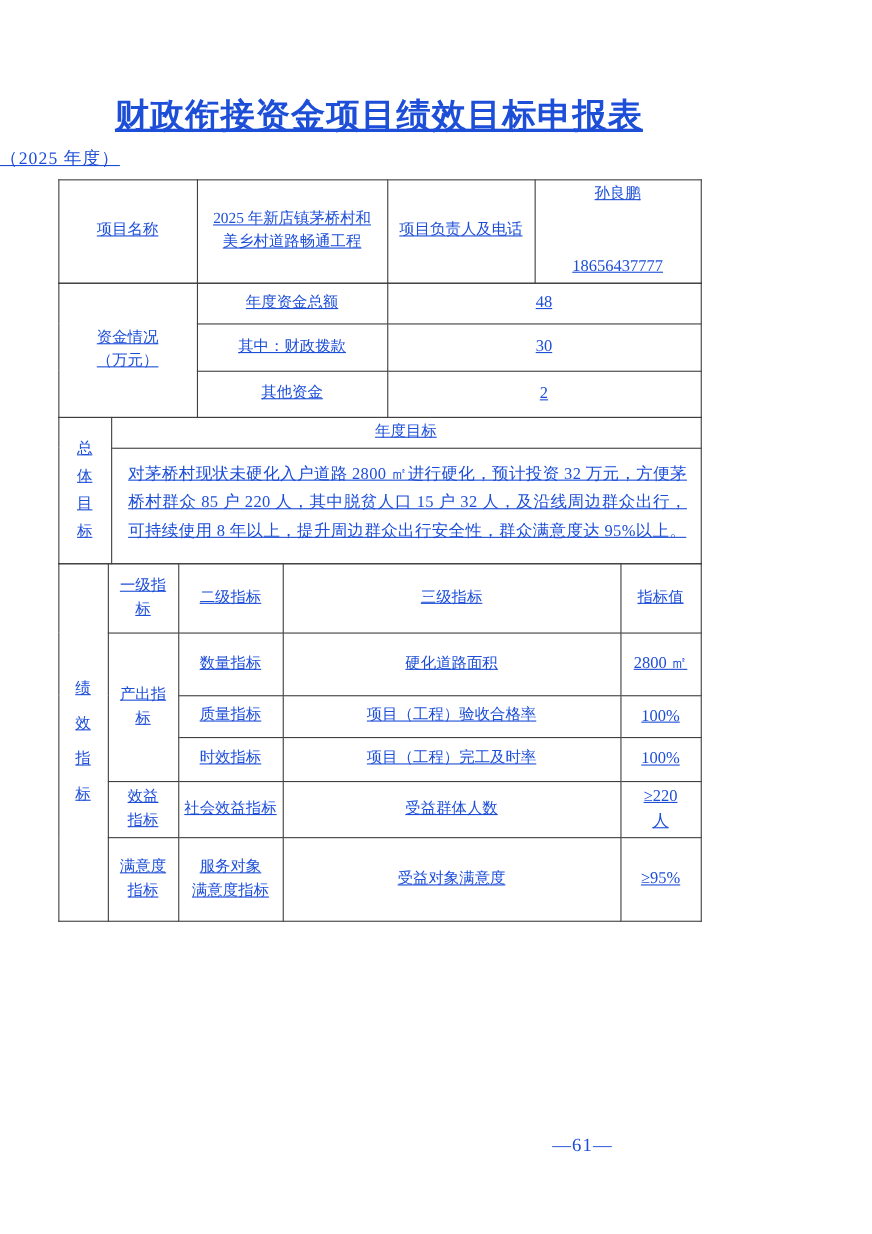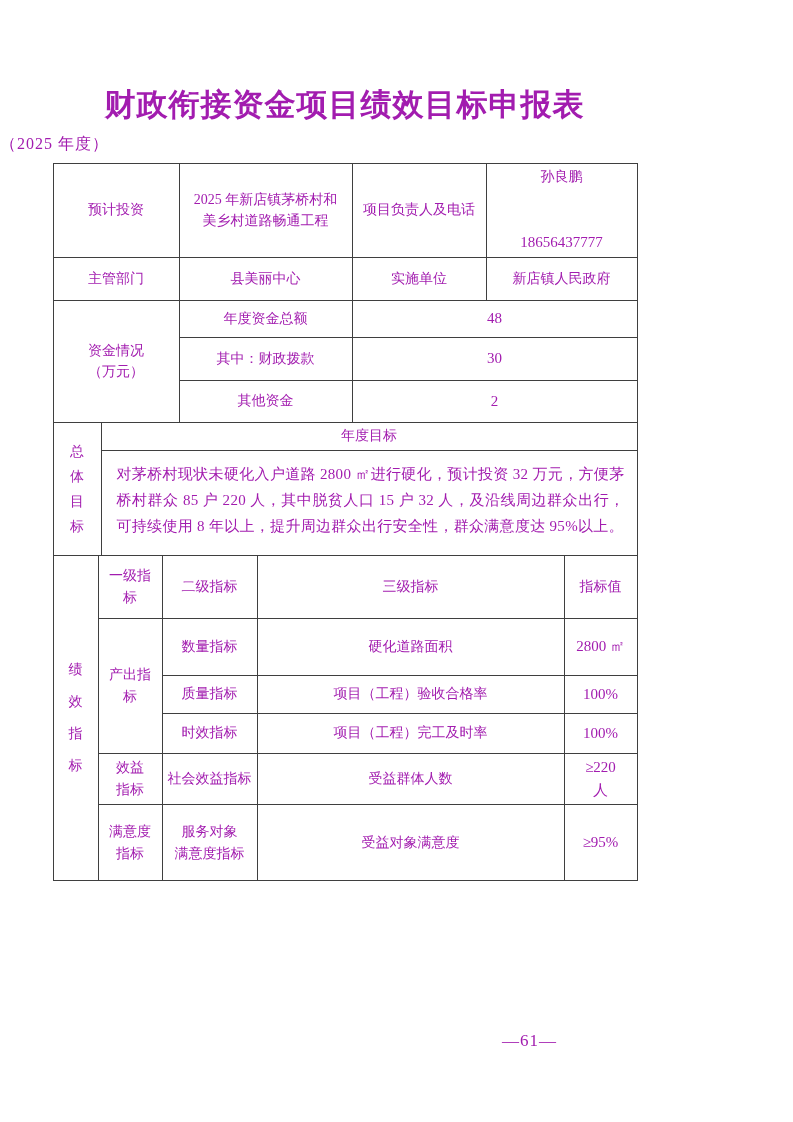--- a/index.html
+++ b/index.html
@@ -6,22 +6,23 @@
     margin: 0;
     padding: 0;
     background: #ffffff;
   }
   .page {
     position: relative;
     width: 689px;
     height: 1122px;
     background: #ffffff;
     font-family: "Liberation Serif", "DejaVu Serif", serif;
-    color: #a21caf;
+    color: #1d4ed8;
     overflow: hidden;
+    text-decoration: underline;
   }
   .doc-title {
     margin: 0;
     padding-top: 86px;
     text-align: center;
     font-size: 31px;
     font-weight: bold;
     letter-spacing: 1px;
     line-height: 1.25;
   }
@@ -92,31 +93,25 @@
 
     <table>
       <colgroup>
           <col style="width:126px">
           <col style="width:173px">
           <col style="width:134px">
           <col style="width:151px">
         </colgroup>
       <tbody>
           <tr style="height:57px">
-        <td>预计投资</td>
+        <td>项目名称</td>
         <td>2025 年新店镇茅桥村和
 美乡村道路畅通工程</td>
         <td>项目负责人及电话</td>
         <td class="num"><span style="display:block;font-size:14px;">孙良鹏</span><span style="display:block;margin-top:44px;">18656437777</span></td>
-      </tr>
-      <tr style="height:43px">
-        <td>主管部门</td>
-        <td>县美丽中心</td>
-        <td>实施单位</td>
-        <td>新店镇人民政府</td>
       </tr>
     </tbody>
       </table>
 
     <table>
       <colgroup>
           <col style="width:126px">
           <col style="width:173px">
           <col style="width:285px">
         </colgroup>

